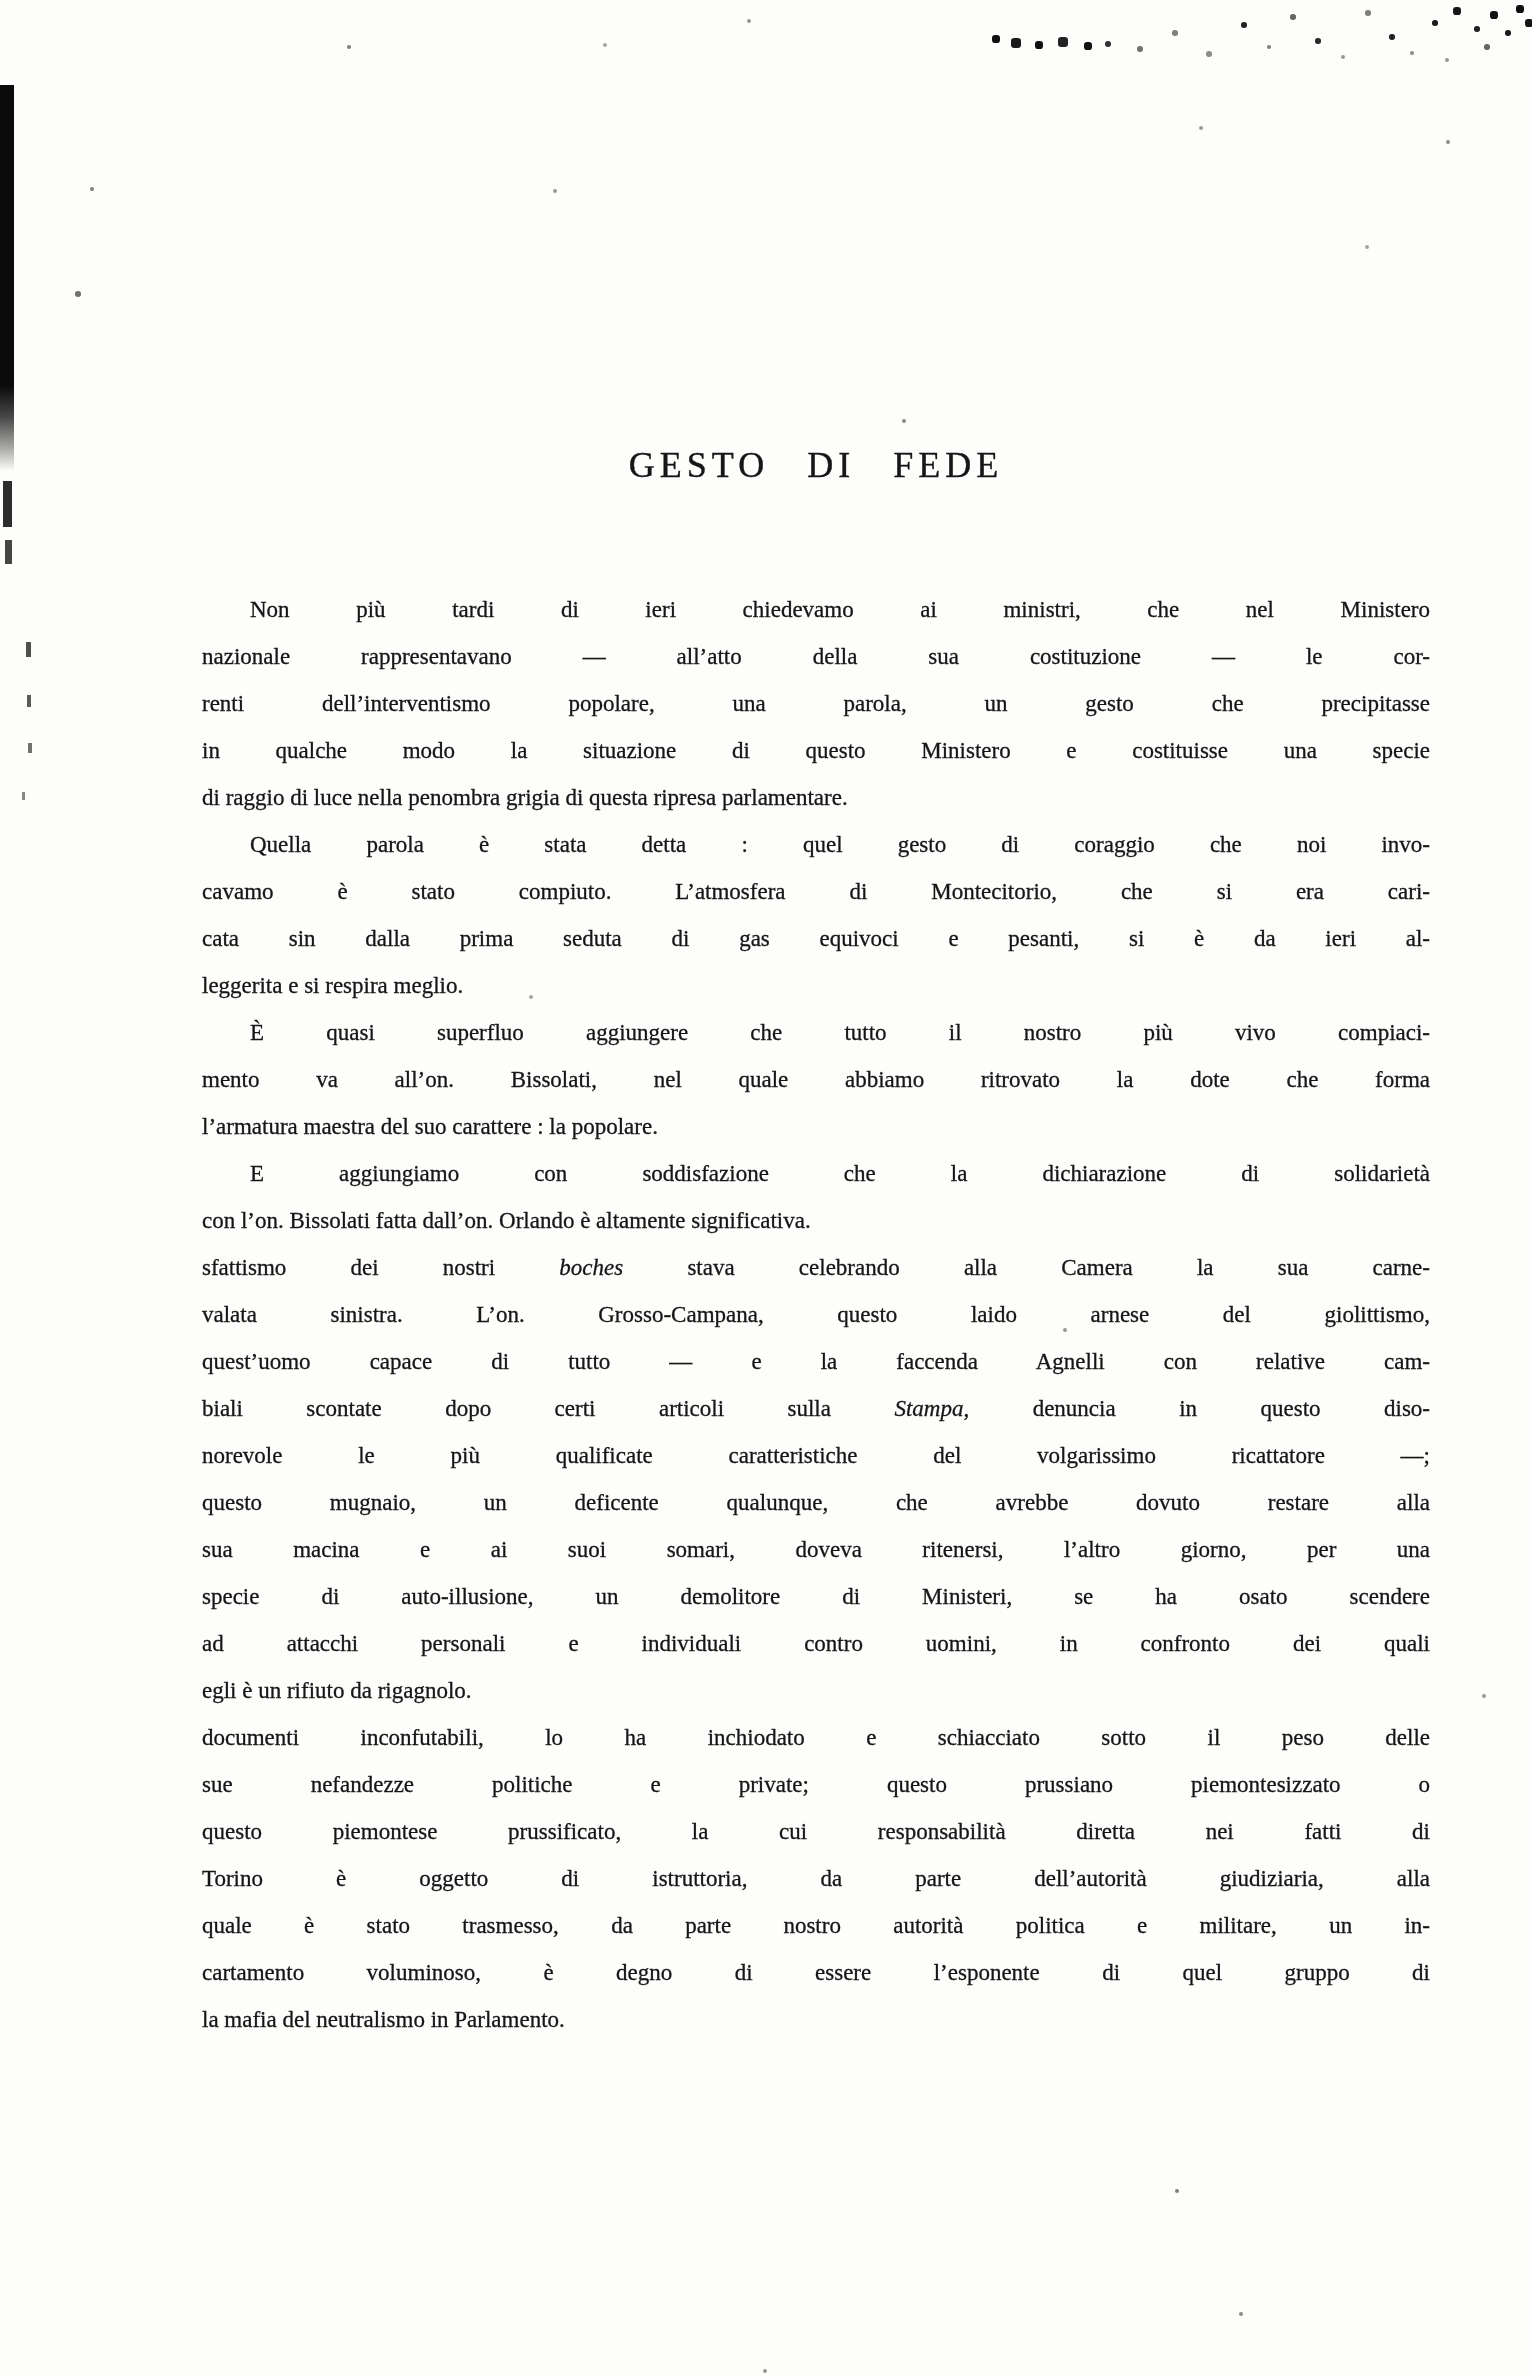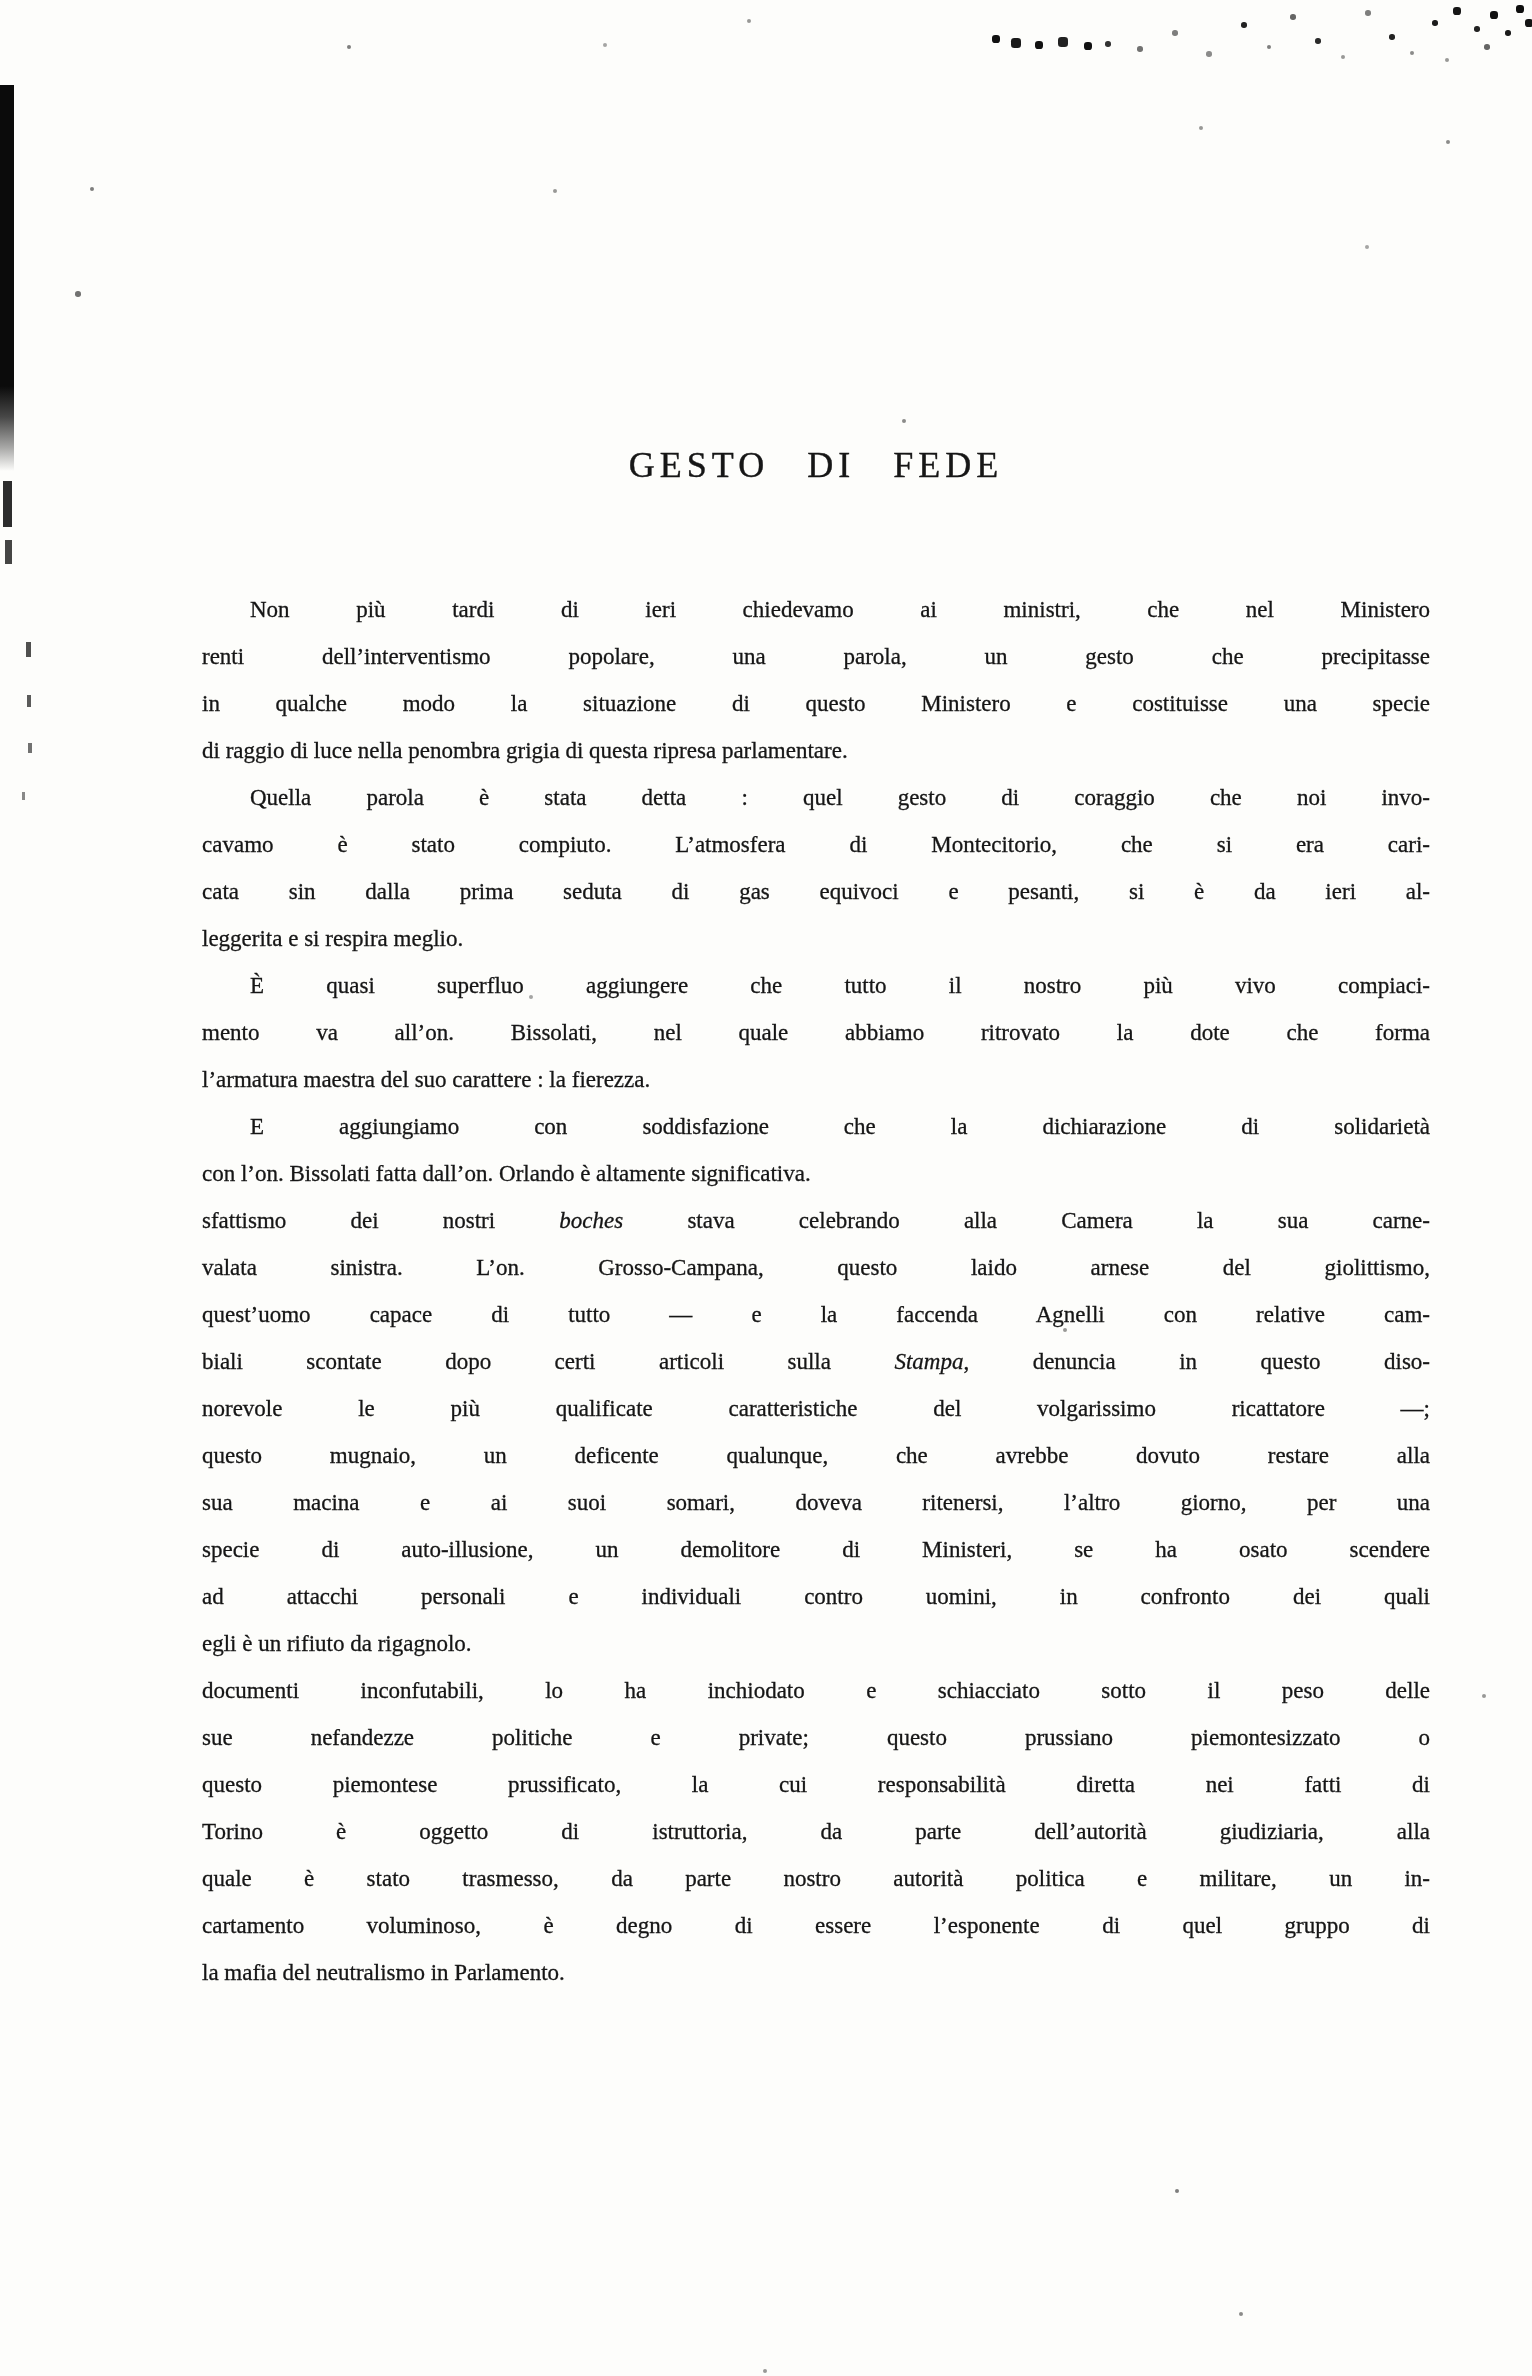--- a/index.html
+++ b/index.html
@@ -90,34 +90,35 @@
 <div class="frag f4"></div>
 <div class="frag f5"></div>
 <div class="frag f6"></div>
 <div class="noise-top"></div>
 <div class="speckles"></div>
 
 <div class="page-title">GESTO DI FEDE</div>
 <div class="article-body">
     <div>
       <div class="line first"><span>Non più tardi di ieri chiedevamo ai ministri, che nel Ministero</span></div>
+      <div class="line"><span>nazionale rappresentavano — all’atto della sua costituzione — le cor-</span></div>
       <div class="line"><span>renti dell’interventismo popolare, una parola, un gesto che precipitasse</span></div>
       <div class="line"><span>in qualche modo la situazione di questo Ministero e costituisse una specie</span></div>
       <div class="line last"><span>di raggio di luce nella penombra grigia di questa ripresa parlamentare.</span></div>
     </div>
     <div>
       <div class="line first"><span>Quella parola è stata detta : quel gesto di coraggio che noi invo-</span></div>
       <div class="line"><span>cavamo è stato compiuto. L’atmosfera di Montecitorio, che si era cari-</span></div>
       <div class="line"><span>cata sin dalla prima seduta di gas equivoci e pesanti, si è da ieri al-</span></div>
       <div class="line last"><span>leggerita e si respira meglio.</span></div>
     </div>
     <div>
       <div class="line first"><span>È quasi superfluo aggiungere che tutto il nostro più vivo compiaci-</span></div>
       <div class="line"><span>mento va all’on. Bissolati, nel quale abbiamo ritrovato la dote che forma</span></div>
-      <div class="line last"><span>l’armatura maestra del suo carattere : la fierezza.</span></div>
+      <div class="line last"><span>l’armatura maestra del suo carattere : la popolare.</span></div>
     </div>
     <div>
       <div class="line first"><span>E aggiungiamo con soddisfazione che la dichiarazione di solidarietà</span></div>
       <div class="line last"><span>con l’on. Bissolati fatta dall’on. Orlando è altamente significativa.</span></div>
     </div>
     <div>
       <div class="line"><span>sfattismo dei nostri </span><i>boches</i><span> stava celebrando alla Camera la sua carne-</span></div>
       <div class="line"><span>valata sinistra. L’on. Grosso-Campana, questo laido arnese del giolittismo,</span></div>
       <div class="line"><span>quest’uomo capace di tutto — e la faccenda Agnelli con relative cam-</span></div>
       <div class="line"><span>biali scontate dopo certi articoli sulla </span><i>Stampa</i><span>, denuncia in questo diso-</span></div>

